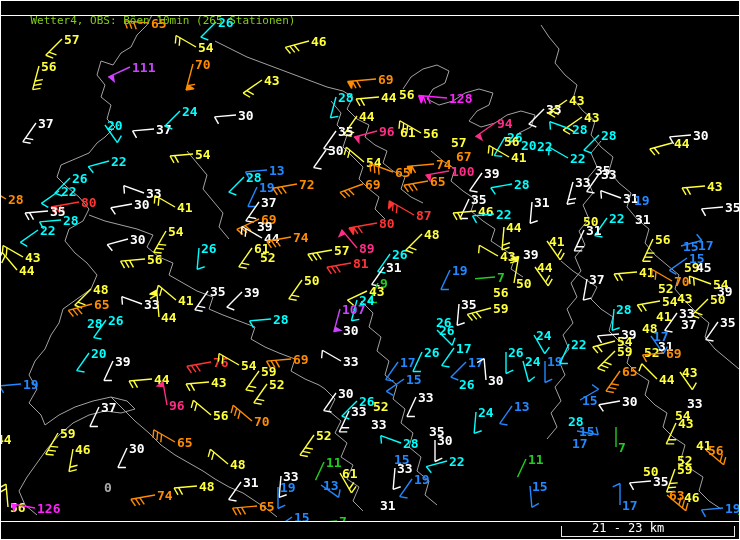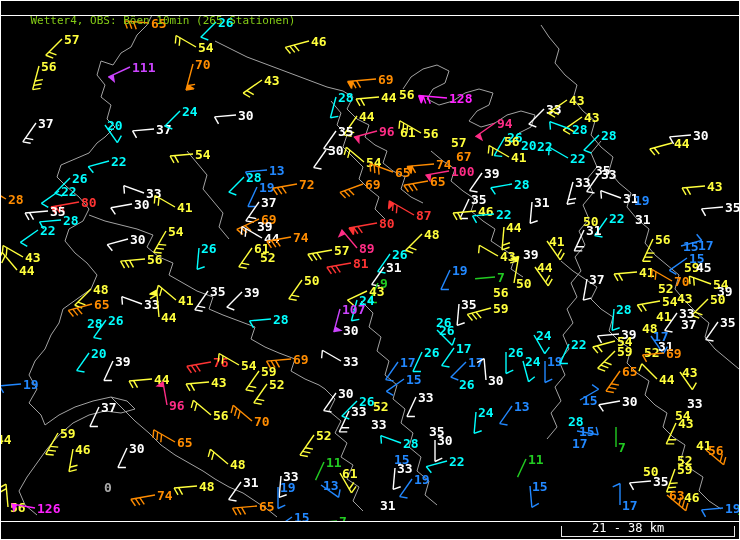--- a/index.html
+++ b/index.html
@@ -1310,17 +1310,17 @@
       </g>
       <g>
         <line x1="336" y1="520" x2="316.0761060381651" y2="521.7431148549532" stroke="#22cc22" stroke-width="1.4"></line>
         <text x="338" y="525" fill="#22cc22" class="stv">7</text>
       </g>
     </svg>
 
   <div class="statusbar">
     <span>Di, 09.02.2016 18:10z (c) MeteoGroup</span>
     <div class="scale">
-      <span class="scale-label">21 - 38 km</span>
+      <span class="scale-label">21 - 23 km</span>
     </div>
   </div>
 
 </div>
 
 </body></html>

